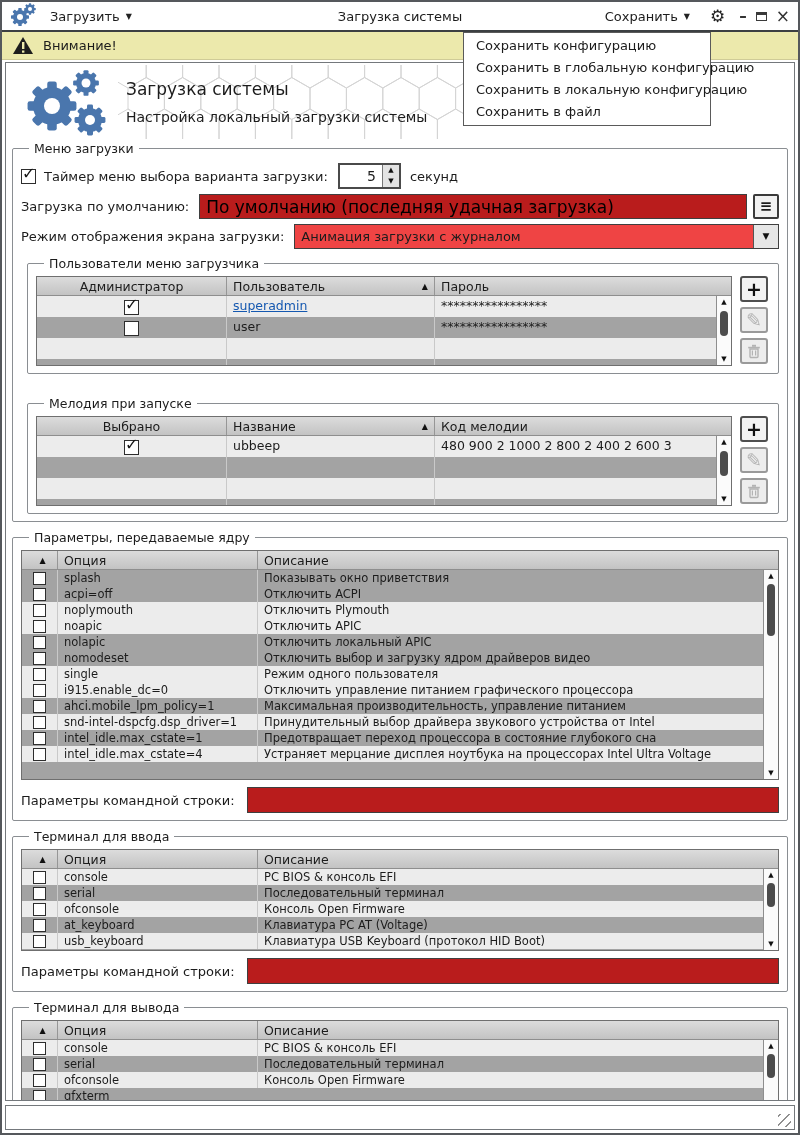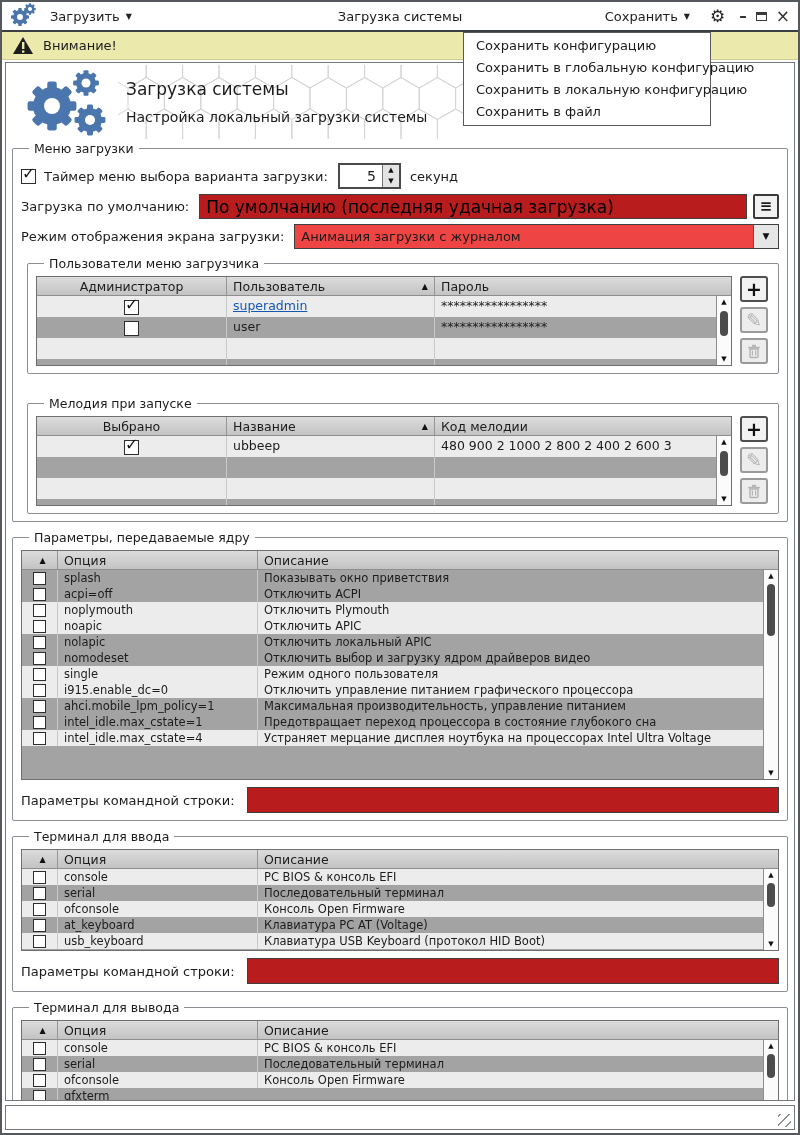--- a/index.html
+++ b/index.html
@@ -494,20 +494,27 @@
                 <div class="td c-opt">i915.enable_dc=0</div>
                 <div class="td flex">Отключить управление питанием графического процессора</div>
               </div>
               <div class="trow">
                 <div class="td c-chk cc">
                   <span class="cb cb-s"></span>
                 </div>
                 <div class="td c-opt">ahci.mobile_lpm_policy=1</div>
                 <div class="td flex">Максимальная производительность, управление питанием</div>
               </div>
+              <div class="trow alt">
+                <div class="td c-chk cc">
+                  <span class="cb cb-s"></span>
+                </div>
+                <div class="td c-opt">snd-intel-dspcfg.dsp_driver=1</div>
+                <div class="td flex">Принудительный выбор драйвера звукового устройства от Intel</div>
+              </div>
               <div class="trow">
                 <div class="td c-chk cc">
                   <span class="cb cb-s"></span>
                 </div>
                 <div class="td c-opt">intel_idle.max_cstate=1</div>
                 <div class="td flex">Предотвращает переход процессора в состояние глубокого сна</div>
               </div>
               <div class="trow alt">
                 <div class="td c-chk cc">
                   <span class="cb cb-s"></span>

